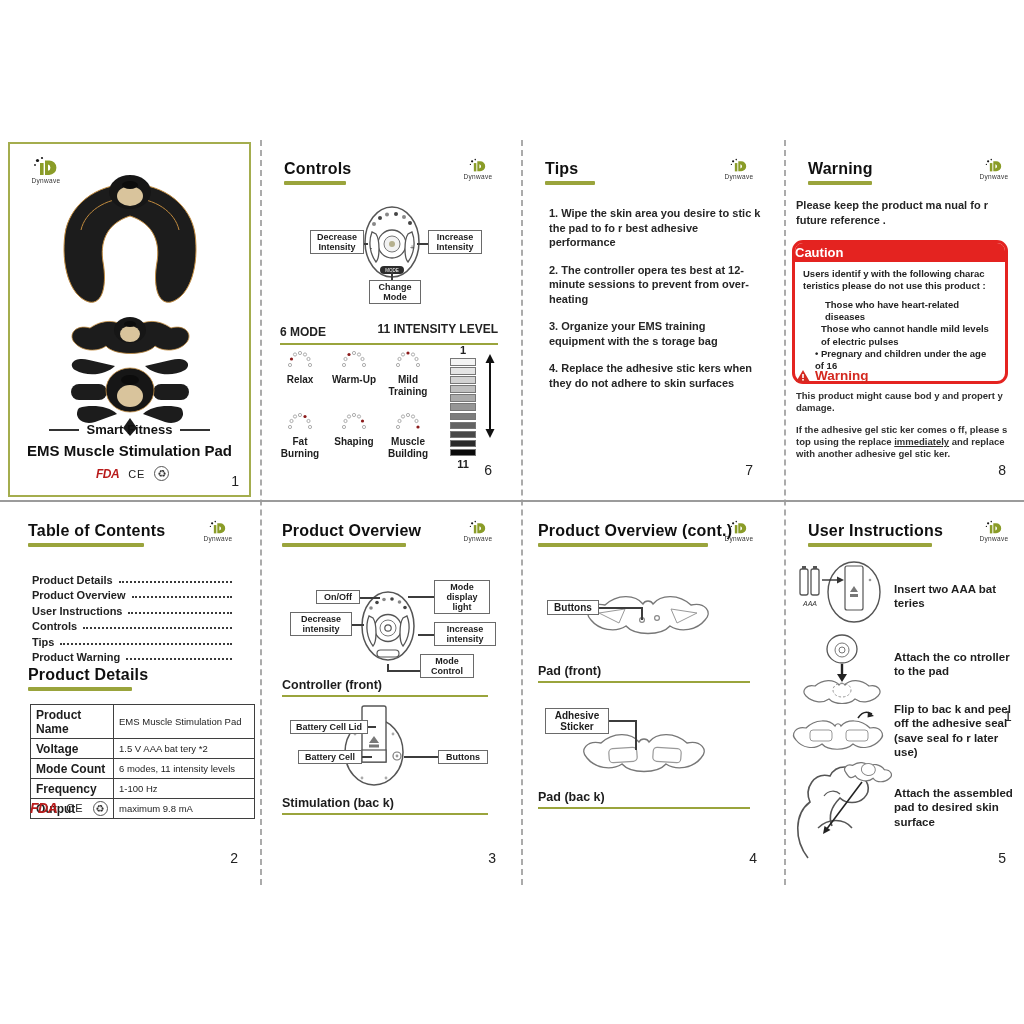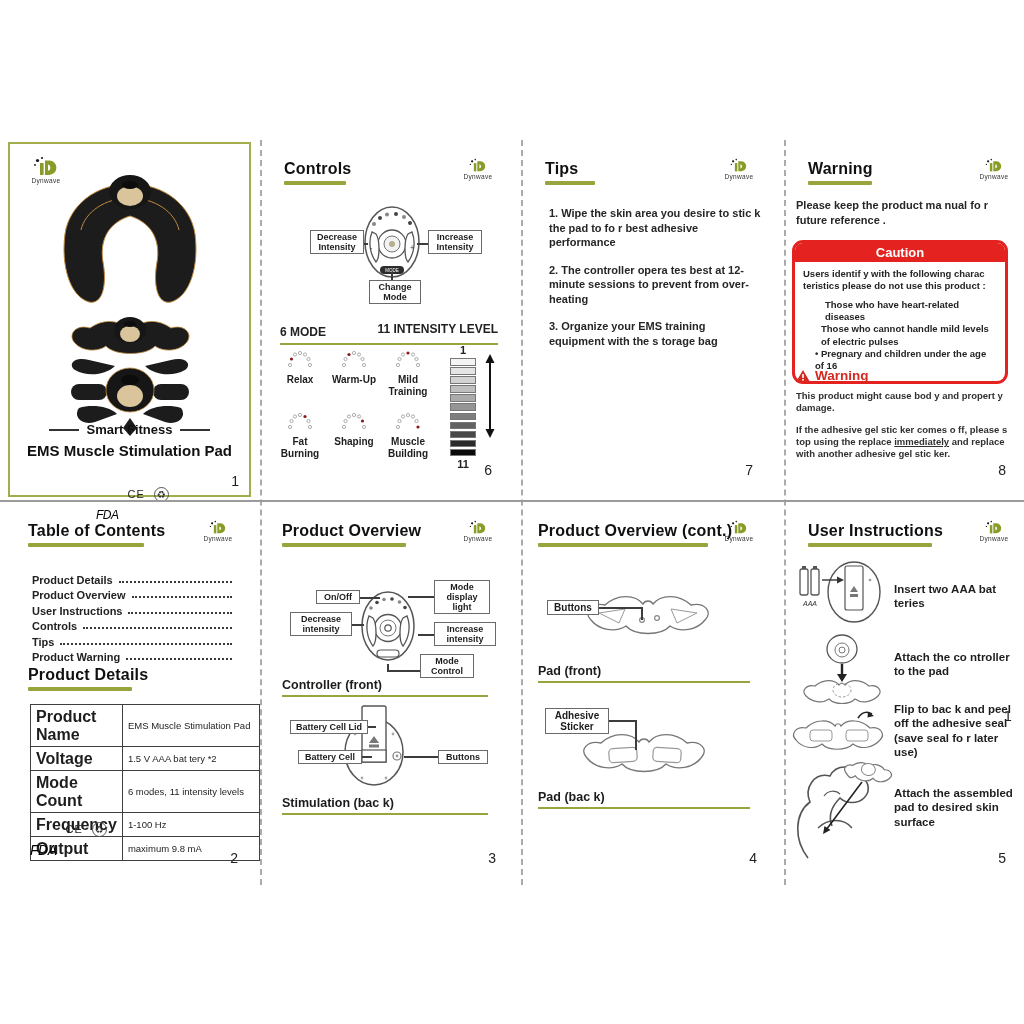--- a/index.html
+++ b/index.html
@@ -14,28 +14,28 @@
   .caption{font-weight:bold;font-size:12.5px;color:#1c1c1c;}
   .pnum{position:absolute;font-size:14px;color:#222;}
   .logo{position:absolute;text-align:center;width:40px;}
   .logo svg{display:block;margin:0 auto;}
   .logo .lt{font-size:6.5px;color:#333;letter-spacing:.3px;}
   .tip{font-size:11px;font-weight:700;line-height:1.32;margin-bottom:13px;color:#262626;width:212px;}
   .toc-row{display:flex;align-items:flex-end;font-size:11px;font-weight:bold;height:15.5px;width:202px;}
   .toc-row .dots{flex:1;border-bottom:2px dotted #3a3a3a;margin:0 2px 3px 6px;}
   table.pd{border-collapse:collapse;}
   table.pd td{border:1.5px solid #3f3f3f;font-size:9.5px;padding:2.5px 5px;color:#1d1d1d;}
-  table.pd td.k{font-weight:bold;font-size:16px;width:72px;}
+  table.pd td.k{font-weight:bold;font-size:12px;width:72px;}
   table.pd td.v{width:130px;}
   .mode-cell{position:absolute;width:52px;text-align:center;}
   .mode-cell .ml{font-size:10px;font-weight:bold;margin-top:2px;white-space:pre-line;line-height:1.15;color:#1d1d1d;}
   .ibar{width:24px;height:5.5px;border:1px solid #777;margin-bottom:1.6px;}
   .warnp{font-size:9.5px;font-weight:600;line-height:1.3;color:#303030;width:218px;margin-bottom:9px;}
   .cert{display:flex;align-items:center;gap:9px;}
-  .fda{font-style:italic;font-weight:normal;font-size:12px;color:#000000;letter-spacing:-.5px;margin-top:42px;}
+  .fda{font-style:italic;font-weight:bold;font-size:12px;color:#b91c1c;letter-spacing:-.5px;}
   .ce{font-size:11px;color:#222;letter-spacing:1px;}
   .rec{font-size:10px;color:#333;border:1px solid #555;border-radius:50%;width:13px;height:13px;line-height:13px;text-align:center;}
   .step-text{position:absolute;left:108px;width:126px;font-size:11.5px;font-weight:bold;line-height:1.25;color:#1e1e1e;}
   .divider-v{position:absolute;width:0;border-left:2px dashed #ababab;z-index:5;}
   .divider-h{position:absolute;height:2px;background:#9b9b9b;z-index:5;}
 </style>
 </head>
 <body>
 
 <div class="divider-v" style="left:260px;top:140px;height:745px;"></div>
@@ -266,20 +266,21 @@
         <circle cx="2" cy="9" r="0.9" fill="#181818"></circle>
         <rect x="7" y="7" width="3.6" height="12" fill="#8a9c28"></rect>
         <path d="M12,4.5 h4.2 a7.2,7.2 0 0 1 0,14.4 h-4.2 z M15,8.6 a3.2,3.2 0 0 1 0,6.2 z" fill="#8a9c28" fill-rule="evenodd"></path>
       </svg>
     <div class="lt">Dynwave</div>
   </div>
   <div class="abs" style="left:26px;top:66px;">
     <div class="tip">1. Wipe the skin area  you desire  to stic k the pad  to fo r best adhesive performance</div>
     <div class="tip">2. The controller opera tes best at 12-minute sessions   to prevent from over-heating</div>
     <div class="tip">3. Organize your EMS training equipment with the s torage bag</div>
+    <div class="tip">4. Replace the adhesive stic kers  when they do not adhere  to skin surfaces</div>
   </div>
   <div class="pnum" style="right:28px;top:322px;">7</div>
 </section>
 
 <section class="page" style="left:786px;top:140px;width:238px;height:360px;">
   <div class="abs" style="left:22px;top:20px;">
     <div class="h1">Warning</div>
     <div class="rule" style="width:64px;"></div>
   </div>
   <div class="logo" style="left:188px;top:18px;">
@@ -287,21 +288,21 @@
         <circle cx="4.5" cy="4.5" r="1.6" fill="#181818"></circle>
         <circle cx="9" cy="2" r="1.1" fill="#181818"></circle>
         <circle cx="2" cy="9" r="0.9" fill="#181818"></circle>
         <rect x="7" y="7" width="3.6" height="12" fill="#8a9c28"></rect>
         <path d="M12,4.5 h4.2 a7.2,7.2 0 0 1 0,14.4 h-4.2 z M15,8.6 a3.2,3.2 0 0 1 0,6.2 z" fill="#8a9c28" fill-rule="evenodd"></path>
       </svg>
     <div class="lt">Dynwave</div>
   </div>
   <div class="abs" style="left:10px;top:58px;width:216px;font-size:11px;font-weight:600;line-height:1.35;color:#262626;">Please  keep the product ma nual fo r future reference .</div>
   <div class="abs" style="left:6px;top:100px;width:210px;border:3px solid #e42320;border-radius:11px;background:#fff;overflow:hidden;">
-    <div style="background:#e42320;color:#fff;text-align:center;font-weight:bold;font-size:13px;padding:2px 0;">
+    <div style="background:#e42320;color:#fff;text-align:left;font-weight:bold;font-size:13px;padding:2px 0;">
       <span>Caution</span>
     </div>
     <div style="padding:6px 8px 8px 8px;">
       <div style="font-size:9.5px;font-weight:bold;line-height:1.3;color:#242424;">Users identif y with the following charac teristics please do not use this product  :</div>
       <div style="font-size:9.5px;font-weight:bold;line-height:1.3;margin:6px 0 0 22px;color:#242424;">Those who have heart-related diseases</div>
       <div style="font-size:9.5px;font-weight:bold;line-height:1.3;margin:0 0 0 18px;color:#242424;">Those who cannot handle mild levels of electric pulses</div>
       <div style="font-size:9.5px;font-weight:bold;line-height:1.3;margin:0 0 0 12px;color:#242424;">•  Pregnary and children under the age of 16</div>
     </div>
   </div>
   <div class="abs" style="left:10px;top:228px;display:flex;align-items:center;gap:5px;">

